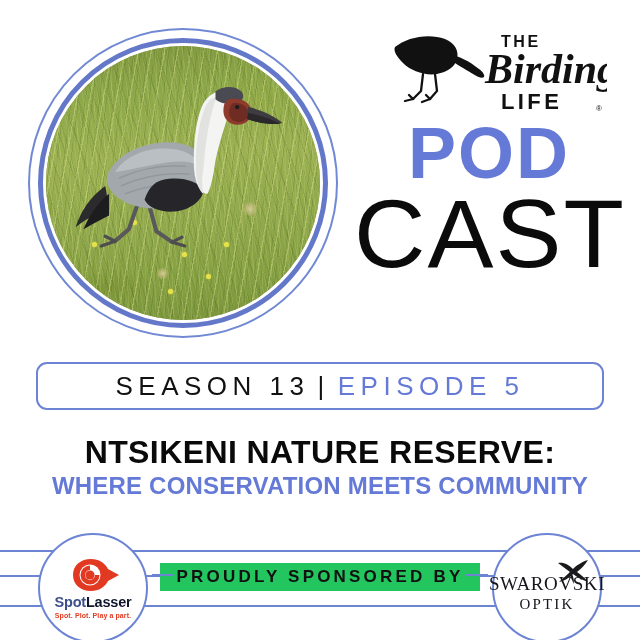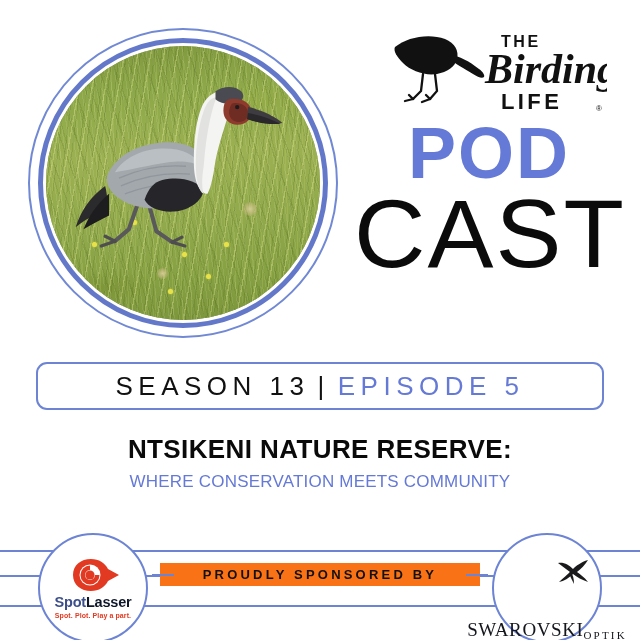--- a/index.html
+++ b/index.html
@@ -163,32 +163,32 @@
   .banner-episode { color: #6579d6; }
 
   
   .title-main {
     position: absolute;
     left: 0; top: 434px;
     width: 640px;
     text-align: center;
     font-family: "Liberation Sans", sans-serif;
     font-weight: 700;
-    font-size: 26px;
+    font-size: 32px;
     letter-spacing: .4px;
     color: #0a0a0a;
   }
   .title-sub {
     position: absolute;
     left: 0; top: 472px;
     width: 640px;
     text-align: center;
     font-family: "Liberation Sans", sans-serif;
-    font-weight: 400;
-    font-size: 17px;
+    font-weight: 700;
+    font-size: 24px;
     letter-spacing: .2px;
     color: #6579d6;
   }
 
   
   .footer-lines { position: absolute; left: 0; top: 0; width: 640px; height: 640px; pointer-events: none; }
   .f-line {
     position: absolute;
     height: 2px;
     background: #6d84d5;
@@ -208,24 +208,24 @@
   .badge-swarovski  { left: 492px; top: 533px; width: 110px; height: 110px; }
 
   .sponsor-caption {
     position: absolute;
     left: 160px;
     top: 563px;
     width: 320px;
     text-align: center;
     font-family: "Liberation Sans", sans-serif;
     font-weight: 700;
-    font-size: 13px;
+    font-size: 17px;
     letter-spacing: 3.2px;
     color: #111111;
-    background: #f97316;
+    background: #22c55e;
     padding: 4px 8px;
     box-sizing: border-box;
   }
   .caption-rule {
     position: absolute;
     top: 574px;
     height: 2px;
     background: #6d84d5;
   }
   .caption-rule.left  { left: 152px; width: 22px; }
@@ -255,36 +255,36 @@
     color: #e23a22;
     letter-spacing: .1px;
     margin-top: 2px;
     white-space: nowrap;
   }
 
   
   .sw-wrap {
     position: absolute;
     left: 0; top: 0; width: 100%; height: 100%;
-    display: flex; 
-    align-items: flex-end; justify-content: center;
+    display: flex; flex-direction: column;
+    align-items: center; justify-content: center;
   }
   .sw-eagle { position: absolute; left: 63px; top: 24px; width: 34px; height: 26px; }
   .sw-name {
     font-family: "Liberation Serif", serif;
     font-weight: 400;
     font-size: 19px;
     letter-spacing: .6px;
     color: #14161c;
     margin-top: 10px;
   }
   .sw-optik {
     font-family: "Liberation Serif", serif;
     font-weight: 400;
-    font-size: 11px;
+    font-size: 15px;
     letter-spacing: 2.2px;
     color: #14161c;
     margin-top: 1px;
   }
 </style>
 </head>
 <body>
 
 <div class="cover">
 

